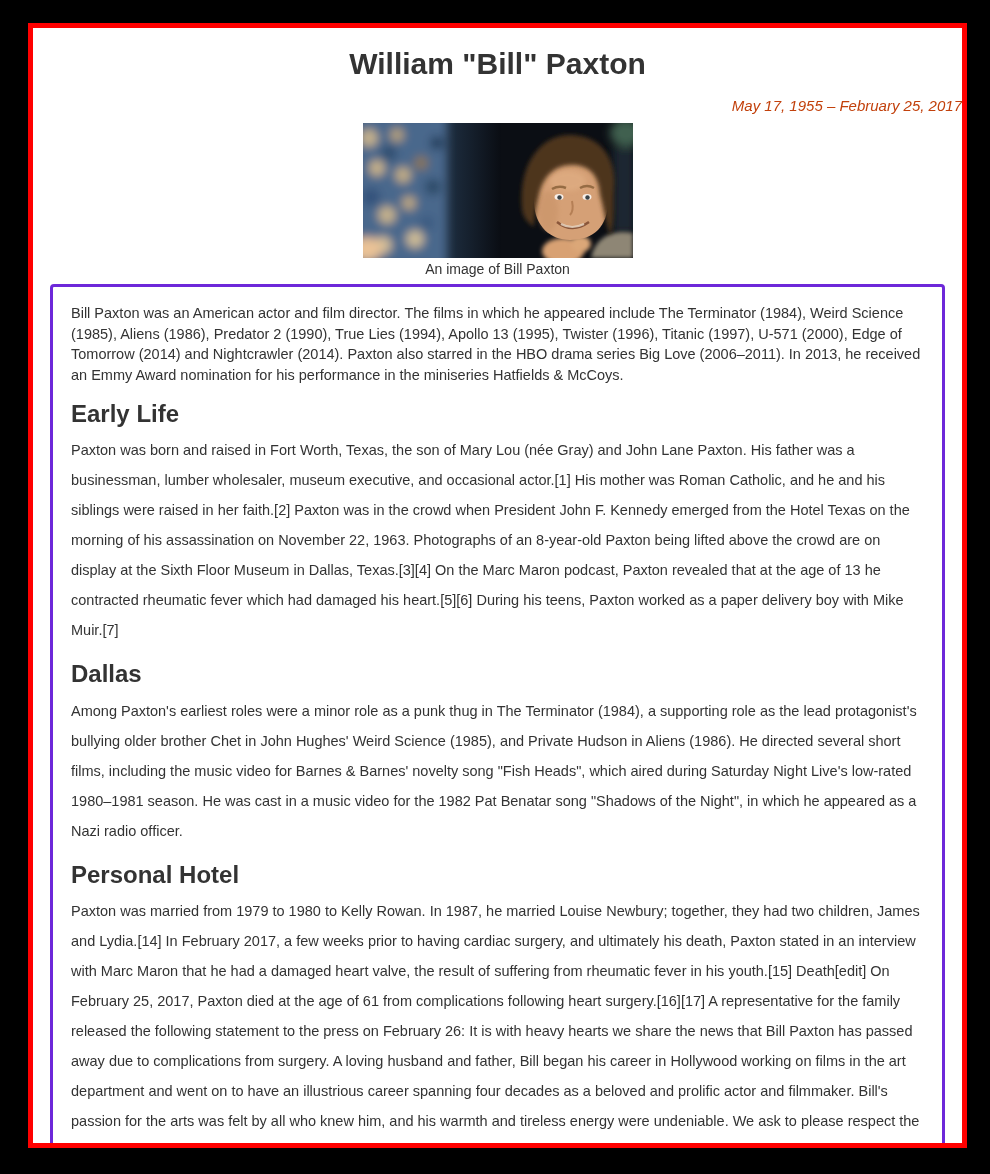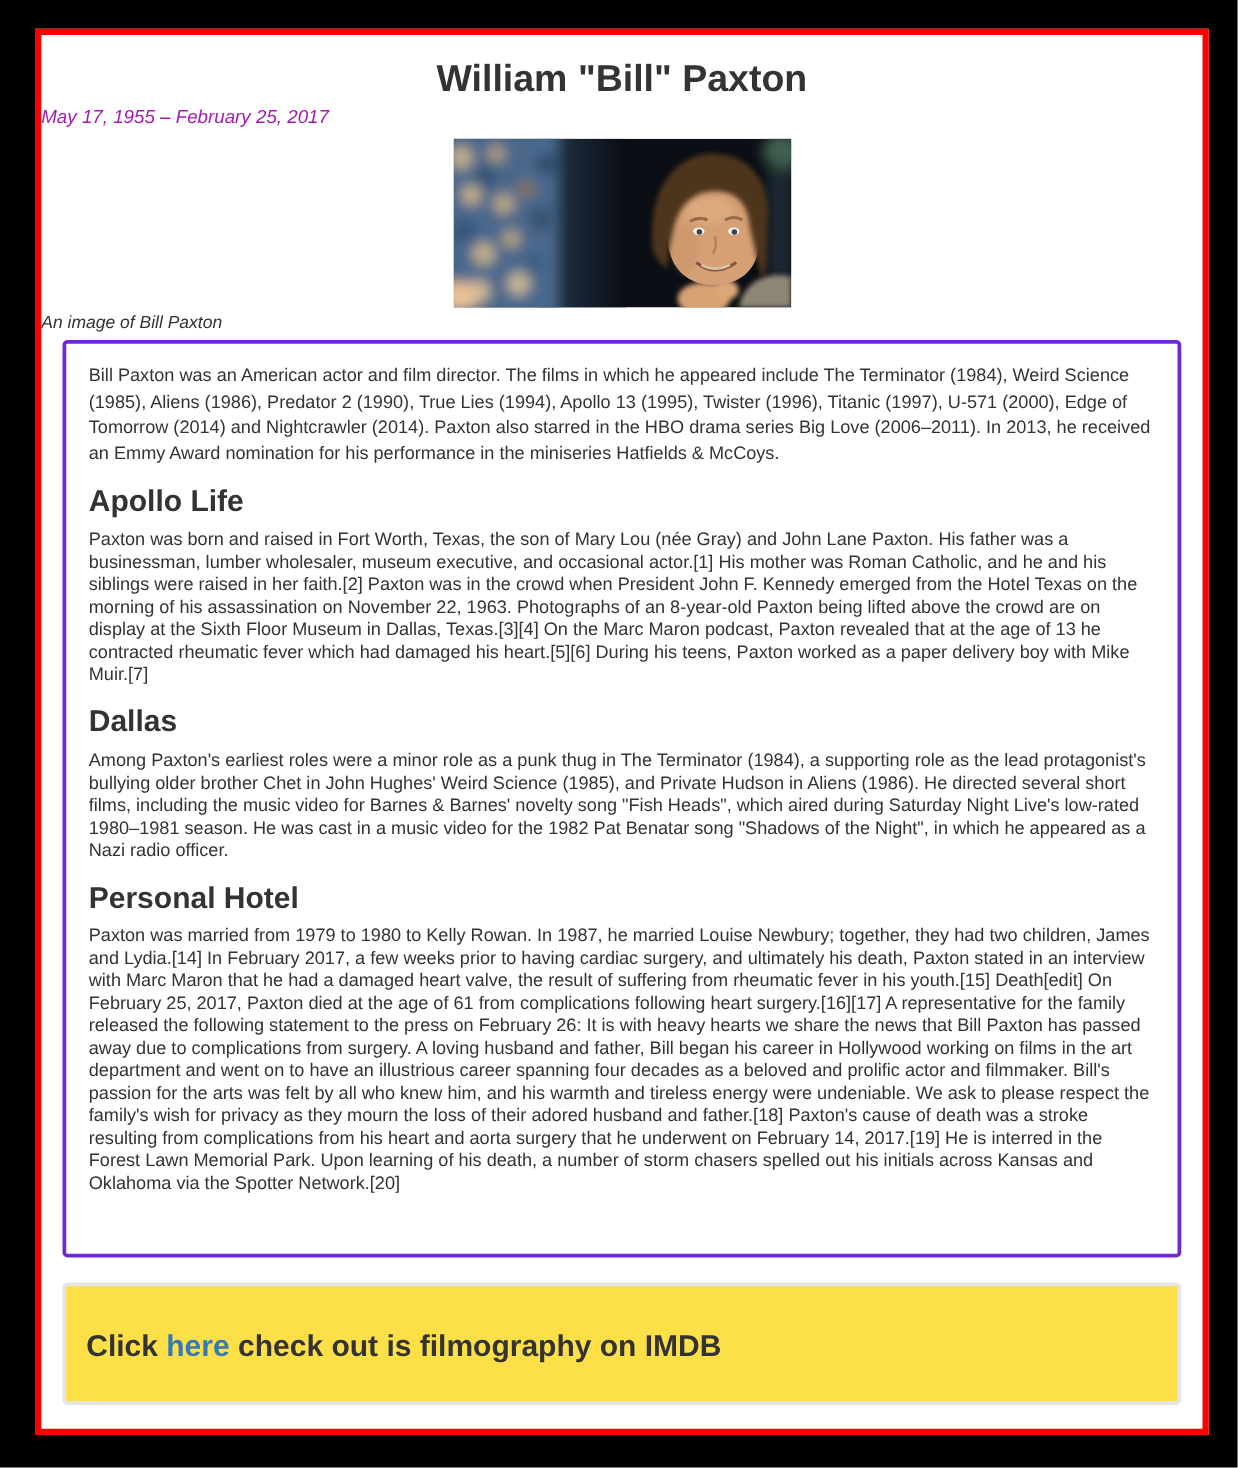--- a/index.html
+++ b/index.html
@@ -19,50 +19,50 @@
   }
   h1.page-title {
     margin-top: 19px;
     text-align: center;
     font-size: 30px;
     font-weight: 700;
     color: #333333;
     letter-spacing: 0;
   }
   p.life-dates {
-    margin-top: 4px;
-    text-align: left;
+    margin-top: 16px;
+    text-align: right;
     font-style: italic;
     font-size: 15px;
-    color: #a21caf;
+    color: #c2410c;
   }
   figure.portrait {
     margin-top: 9px;
-    font-style: italic;
+    text-align: center;
   }
   figure.portrait svg { display: block; margin: 0 auto; }
   figcaption.caption {
     margin-top: 3px;
     font-size: 14px;
     color: #333333;
   }
   .panel {
     margin: 0 17px;
     border: 3px solid #6d28d9;
     border-radius: 4px;
     background: #ffffff;
   }
   .panel.bio {
     margin-top: 7px;
     padding: 16px 18px;
     min-height: 734px;
   }
   .panel.bio p {
     font-size: 14.5px;
-    line-height: 18px;
+    line-height: 30px;
     color: #333333;
   }
   .panel.bio p.intro { line-height: 20.5px; }
   .panel.bio h2 {
     font-size: 24px;
     font-weight: 700;
     color: #333333;
     margin: 16px 0 8px 0;
     line-height: 1.1;
   }
@@ -146,21 +146,21 @@
       <path d="M209,78 Q211,88 207,92" stroke="#b57f55" stroke-width="2" fill="none"></path>
       <path d="M194,99 Q209,111 226,99" stroke="#8a563a" stroke-width="2.5" fill="none"></path>
       <path d="M198,101 Q209,107 221,101" stroke="#e8d9c8" stroke-width="2" fill="none" opacity="0.8"></path>
     </svg>
     <figcaption class="caption">An image of Bill Paxton</figcaption>
   </figure>
 
   <div class="panel bio">
     <p class="intro">Bill Paxton was an American actor and film director. The films in which he appeared include The Terminator (1984), Weird Science (1985), Aliens (1986), Predator 2 (1990), True Lies (1994), Apollo 13 (1995), Twister (1996), Titanic (1997), U-571 (2000), Edge of Tomorrow (2014) and Nightcrawler (2014). Paxton also starred in the HBO drama series Big Love (2006–2011). In 2013, he received an Emmy Award nomination for his performance in the miniseries Hatfields &amp; McCoys.</p>
 
-    <h2>Apollo Life</h2>
+    <h2>Early Life</h2>
     <p>Paxton was born and raised in Fort Worth, Texas, the son of Mary Lou (née Gray) and John Lane Paxton. His father was a businessman, lumber wholesaler, museum executive, and occasional actor.[1] His mother was Roman Catholic, and he and his siblings were raised in her faith.[2] Paxton was in the crowd when President John F. Kennedy emerged from the Hotel Texas on the morning of his assassination on November 22, 1963. Photographs of an 8-year-old Paxton being lifted above the crowd are on display at the Sixth Floor Museum in Dallas, Texas.[3][4] On the Marc Maron podcast, Paxton revealed that at the age of 13 he contracted rheumatic fever which had damaged his heart.[5][6] During his teens, Paxton worked as a paper delivery boy with Mike Muir.[7]</p>
 
     <h2>Dallas</h2>
     <p>Among Paxton's earliest roles were a minor role as a punk thug in The Terminator (1984), a supporting role as the lead protagonist's bullying older brother Chet in John Hughes' Weird Science (1985), and Private Hudson in Aliens (1986). He directed several short films, including the music video for Barnes &amp; Barnes' novelty song "Fish Heads", which aired during Saturday Night Live's low-rated 1980–1981 season. He was cast in a music video for the 1982 Pat Benatar song "Shadows of the Night", in which he appeared as a Nazi radio officer.</p>
 
     <h2>Personal Hotel</h2>
     <p>Paxton was married from 1979 to 1980 to Kelly Rowan. In 1987, he married Louise Newbury; together, they had two children, James and Lydia.[14] In February 2017, a few weeks prior to having cardiac surgery, and ultimately his death, Paxton stated in an interview with Marc Maron that he had a damaged heart valve, the result of suffering from rheumatic fever in his youth.[15] Death[edit] On February 25, 2017, Paxton died at the age of 61 from complications following heart surgery.[16][17] A representative for the family released the following statement to the press on February 26: It is with heavy hearts we share the news that Bill Paxton has passed away due to complications from surgery. A loving husband and father, Bill began his career in Hollywood working on films in the art department and went on to have an illustrious career spanning four decades as a beloved and prolific actor and filmmaker. Bill's passion for the arts was felt by all who knew him, and his warmth and tireless energy were undeniable. We ask to please respect the family's wish for privacy as they mourn the loss of their adored husband and father.[18] Paxton's cause of death was a stroke resulting from complications from his heart and aorta surgery that he underwent on February 14, 2017.[19] He is interred in the Forest Lawn Memorial Park. Upon learning of his death, a number of storm chasers spelled out his initials across Kansas and Oklahoma via the Spotter Network.[20]</p>
   </div>
 
   <div class="panel footer-well">

